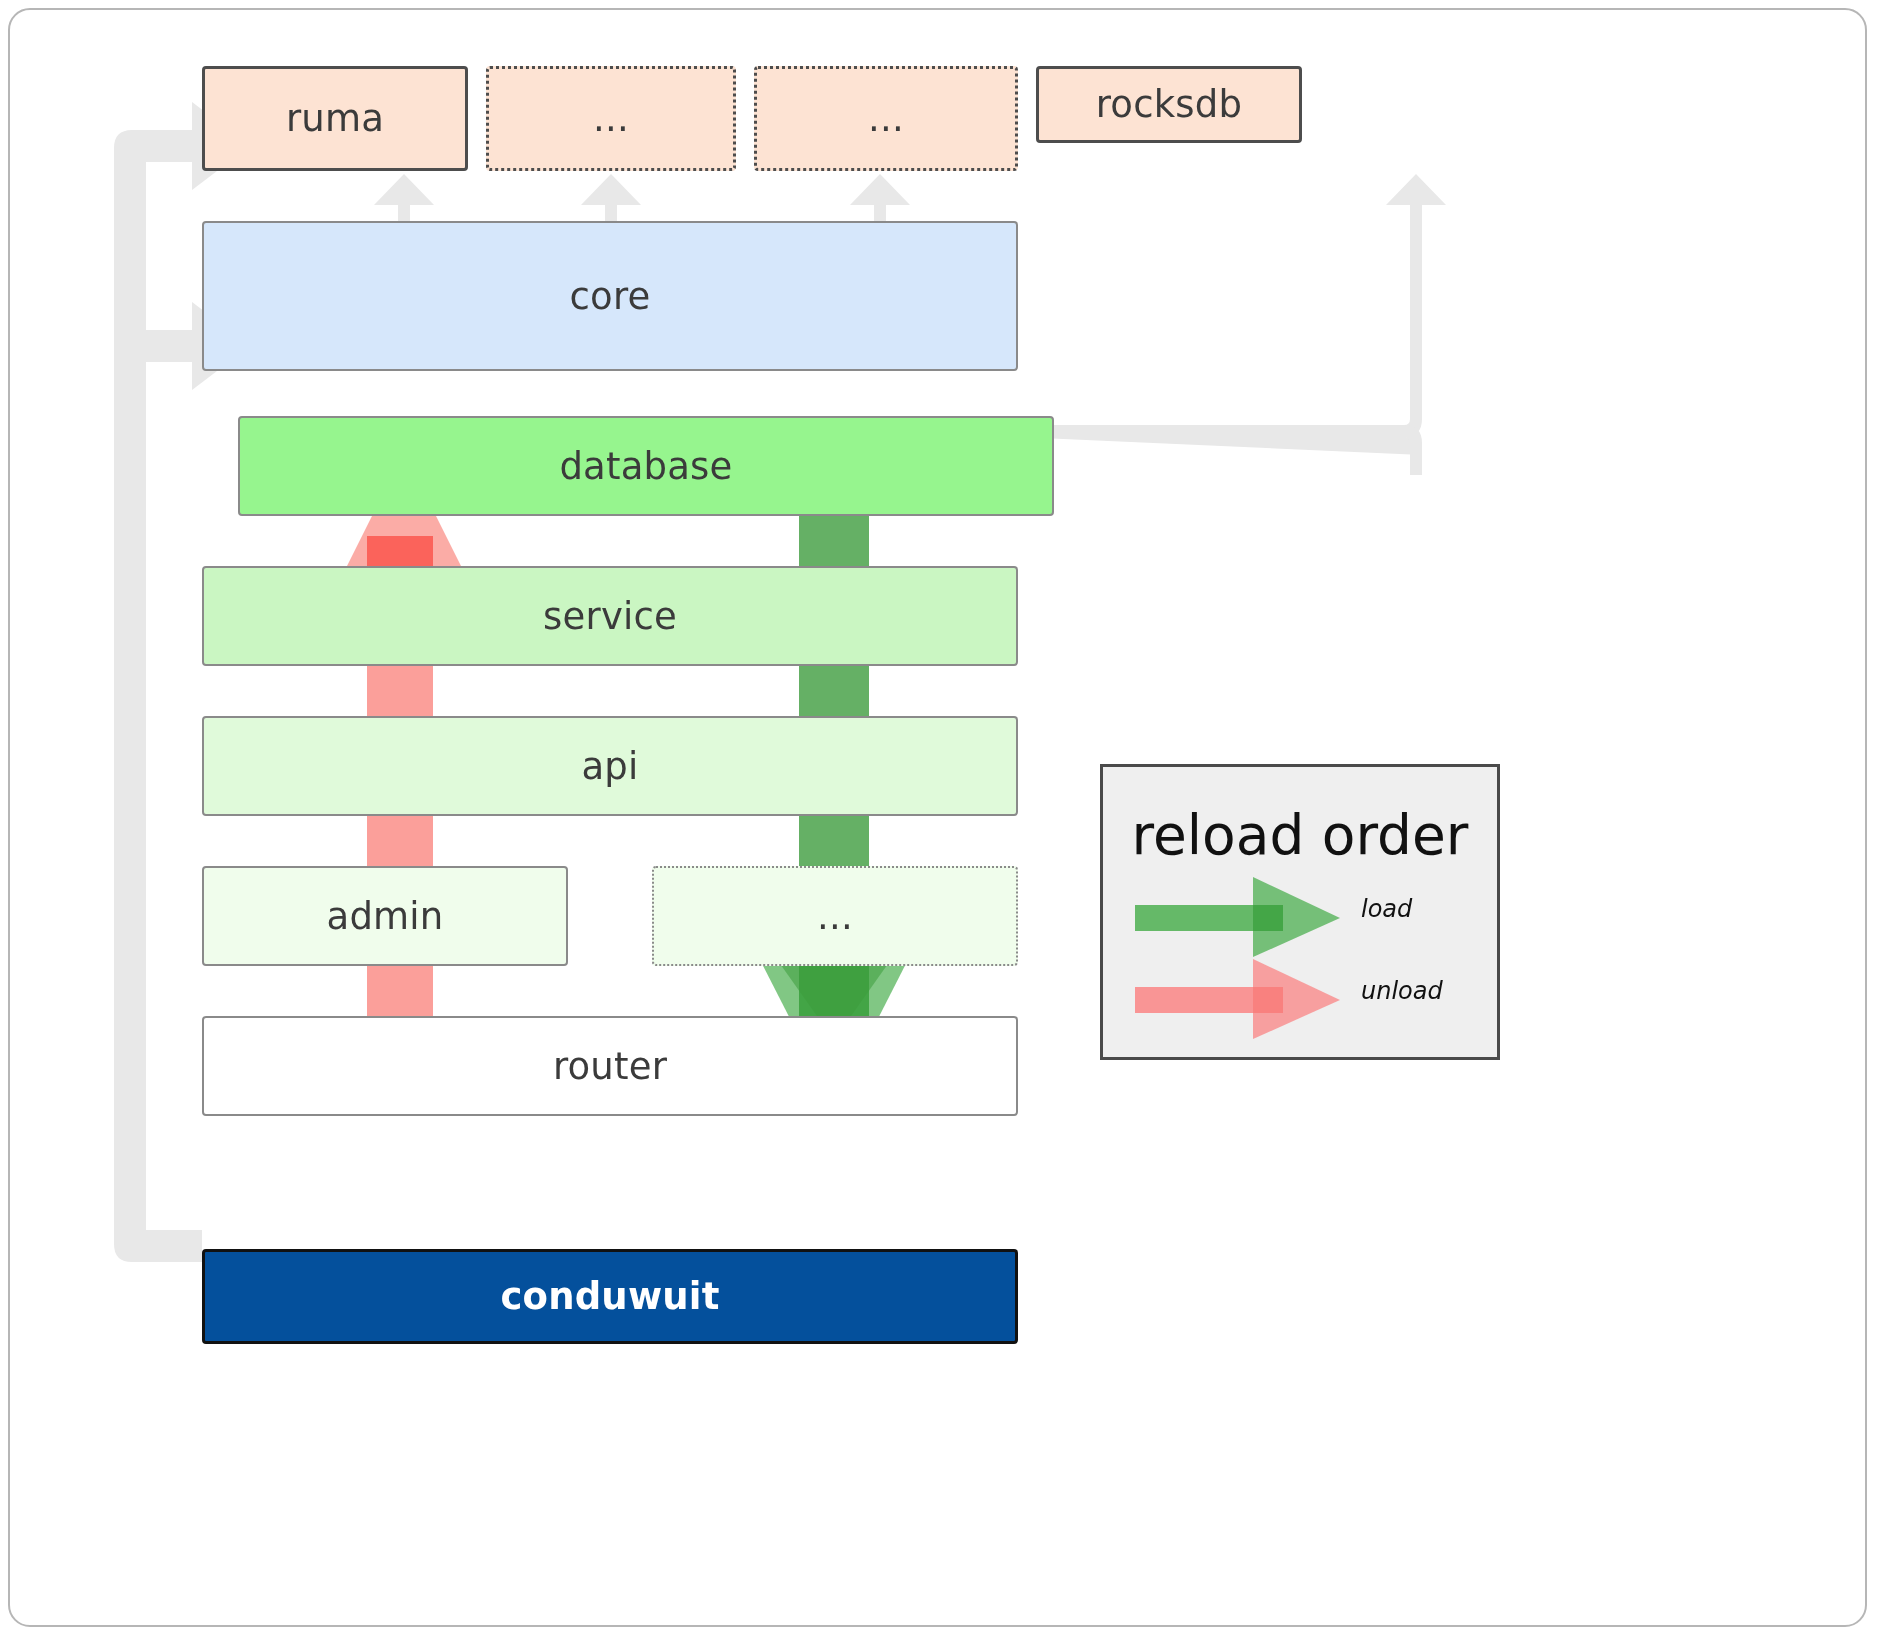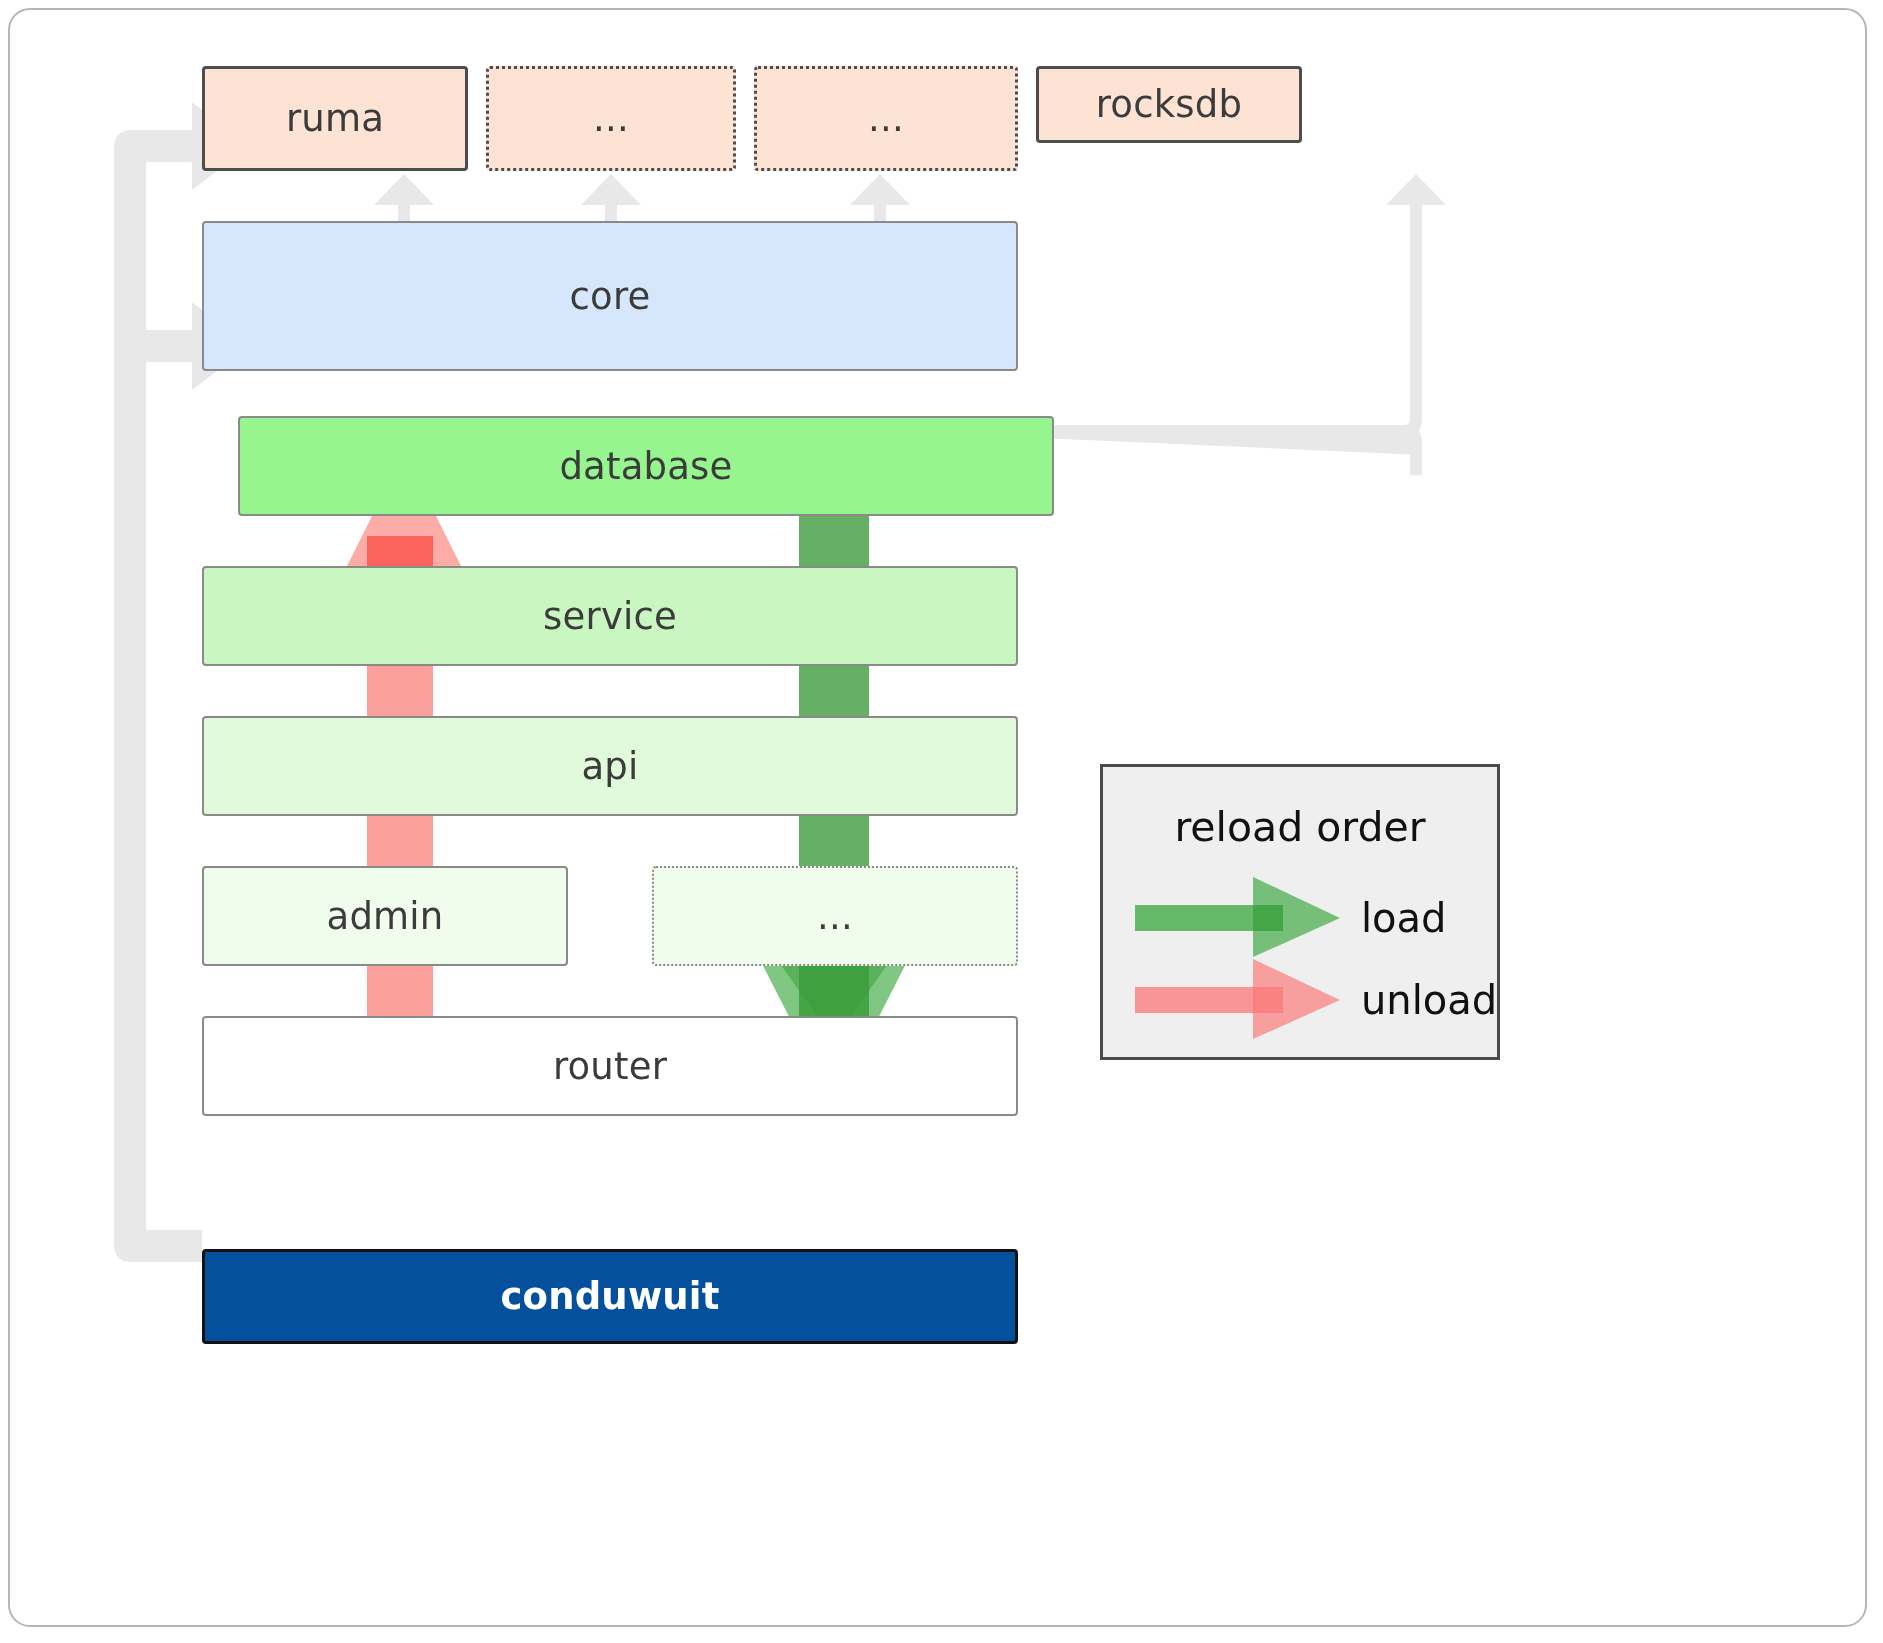--- a/index.html
+++ b/index.html
@@ -9,22 +9,22 @@
          border:2px solid #b6b6b6;border-radius:22px;background:#ffffff;box-sizing:border-box;}
   svg#layer{position:absolute;left:0;top:0;width:1883px;height:1643px;}
   .node{position:absolute;box-sizing:border-box;display:flex;align-items:center;justify-content:center;
         border-radius:4px;font-size:37px;color:#3b3b3b;letter-spacing:.2px;}
   .node.solid{border:3px solid #4d4d4d;}
   .node.dotted{border:3px dotted #4d4d4d;}
   .node.grayline{border:2px solid #8a8a8a;}
   .node.grayline-dot{border:2px dotted #8a8a8a;}
   .lbl{position:relative;z-index:3;}
   #legend{position:absolute;background:#efefef;border:3px solid #4a4a4a;box-sizing:border-box;}
-  #legend .title{position:absolute;width:100%;text-align:center;top:36px;font-size:41px;color:#111;}
-  #legend .lrow{position:absolute;font-size:40px;color:#111;}
+  #legend .title{position:absolute;width:100%;text-align:center;top:36px;font-size:55px;color:#111;}
+  #legend .lrow{position:absolute;font-size:24px;color:#111;font-style:italic;}
   .zt{position:relative;z-index:6;}
 </style>
 </head>
 <body>
 
 <div id="stage">
   <div id="frame"></div>
 
   <svg id="layer" viewBox="0 0 1883 1643">
 

